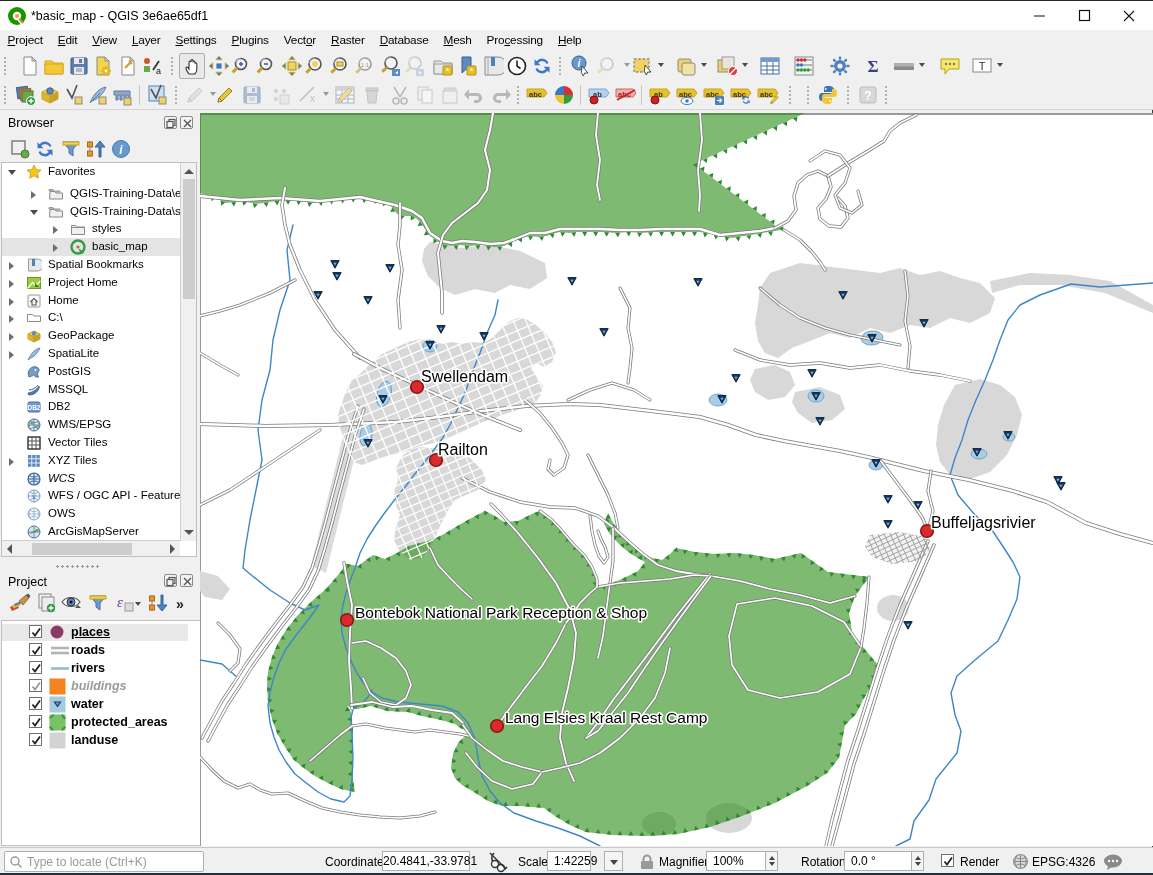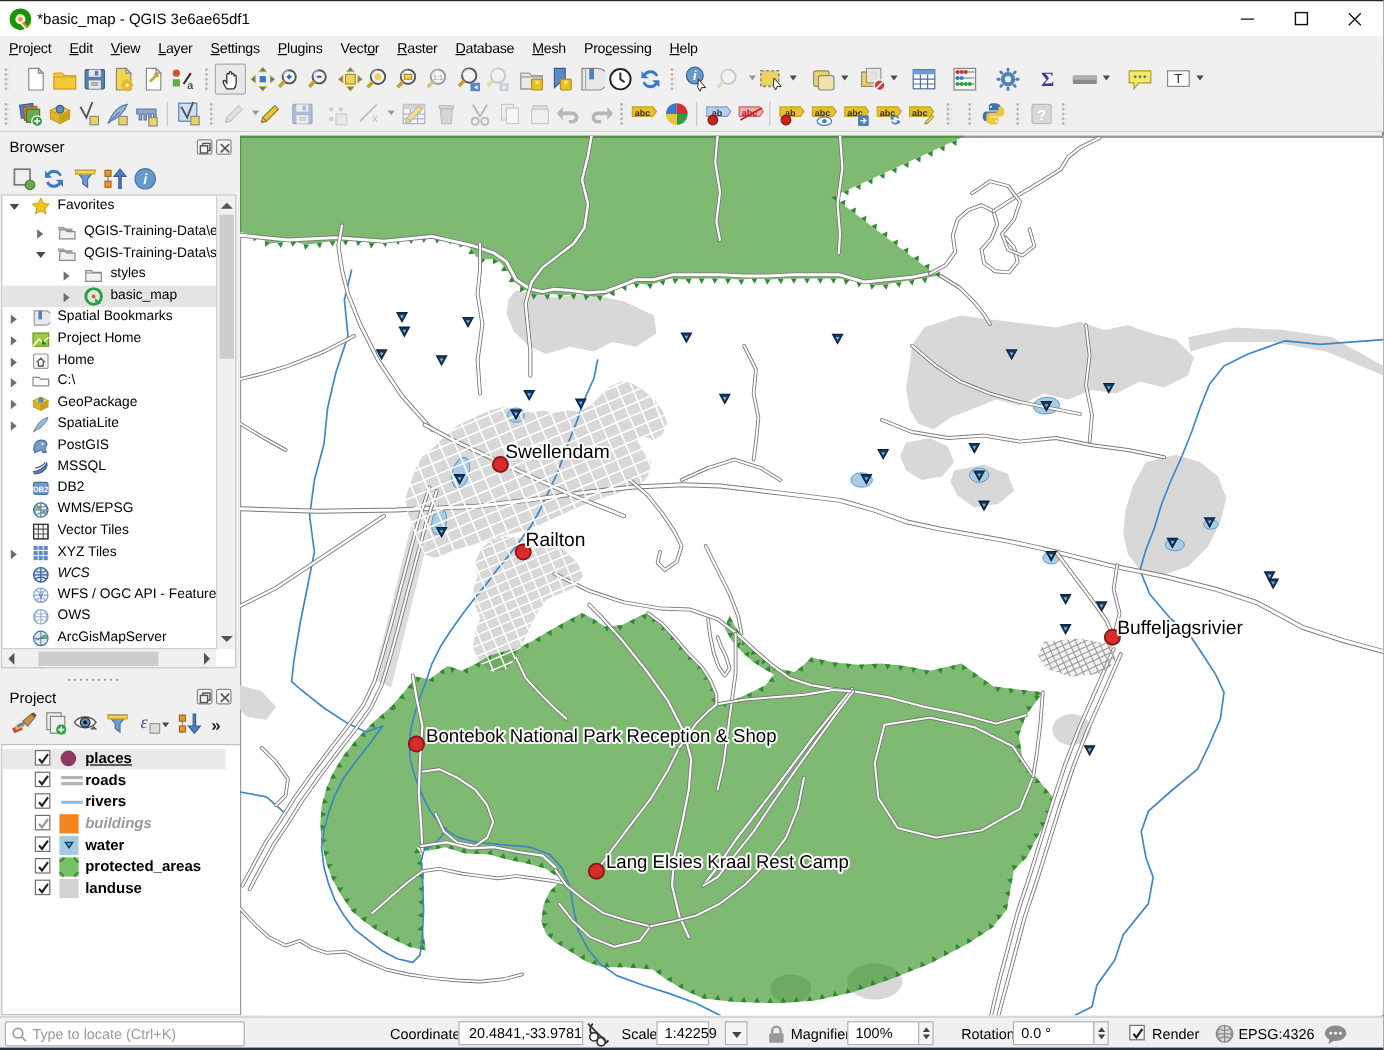--- a/index.html
+++ b/index.html
@@ -1697,21 +1697,21 @@
   </div>
 <div class="statusbar">
     <span style="position:absolute;left:4px;top:3px;width:200px;height:21px;background:#fff;border:1px solid #b0b0b0;border-radius:2px">
       <svg width="14" height="14" style="position:absolute;left:4px;top:3px">
         <circle cx="6" cy="6" r="4" fill="none" stroke="#999" stroke-width="1.4"></circle>
         <line x1="9" y1="9" x2="12.5" y2="12.5" stroke="#999" stroke-width="1.4"></line>
       </svg>
       <span style="position:absolute;left:22px;top:3px;color:#9a9a9a;font-size:12px">Type to locate (Ctrl+K)</span>
     </span>
     <span class="lb" style="left:325px">Coordinate</span>
-    <span class="sbox" style="left:382px;width:104px;text-align:right">20.4841,-33.9781</span>
+    <span class="sbox" style="left:382px;width:88px;text-align:left">20.4841,-33.9781</span>
     <span class="ic" style="left:487px;top:2px">
       <svg width="24" height="24" viewBox="0 0 24 24">
         <path d="M7 3 C4 6 4 10 7 13 l4 4 c3 3 7 3 9 0" fill="none" stroke="#333" stroke-width="1.6"></path>
         <circle cx="8" cy="14" r="3.5" fill="#fff" stroke="#333" stroke-width="1.4"></circle>
         <circle cx="14" cy="18" r="3.5" fill="#fff" stroke="#333" stroke-width="1.4"></circle>
         <line x1="3" y1="3" x2="19" y2="19" stroke="#333" stroke-width="1.4"></line>
       </svg>
     </span>
     <span class="lb" style="left:518px">Scale</span>
     <span class="sbox" style="left:547px;width:44px;padding-left:6px">1:42259</span>

